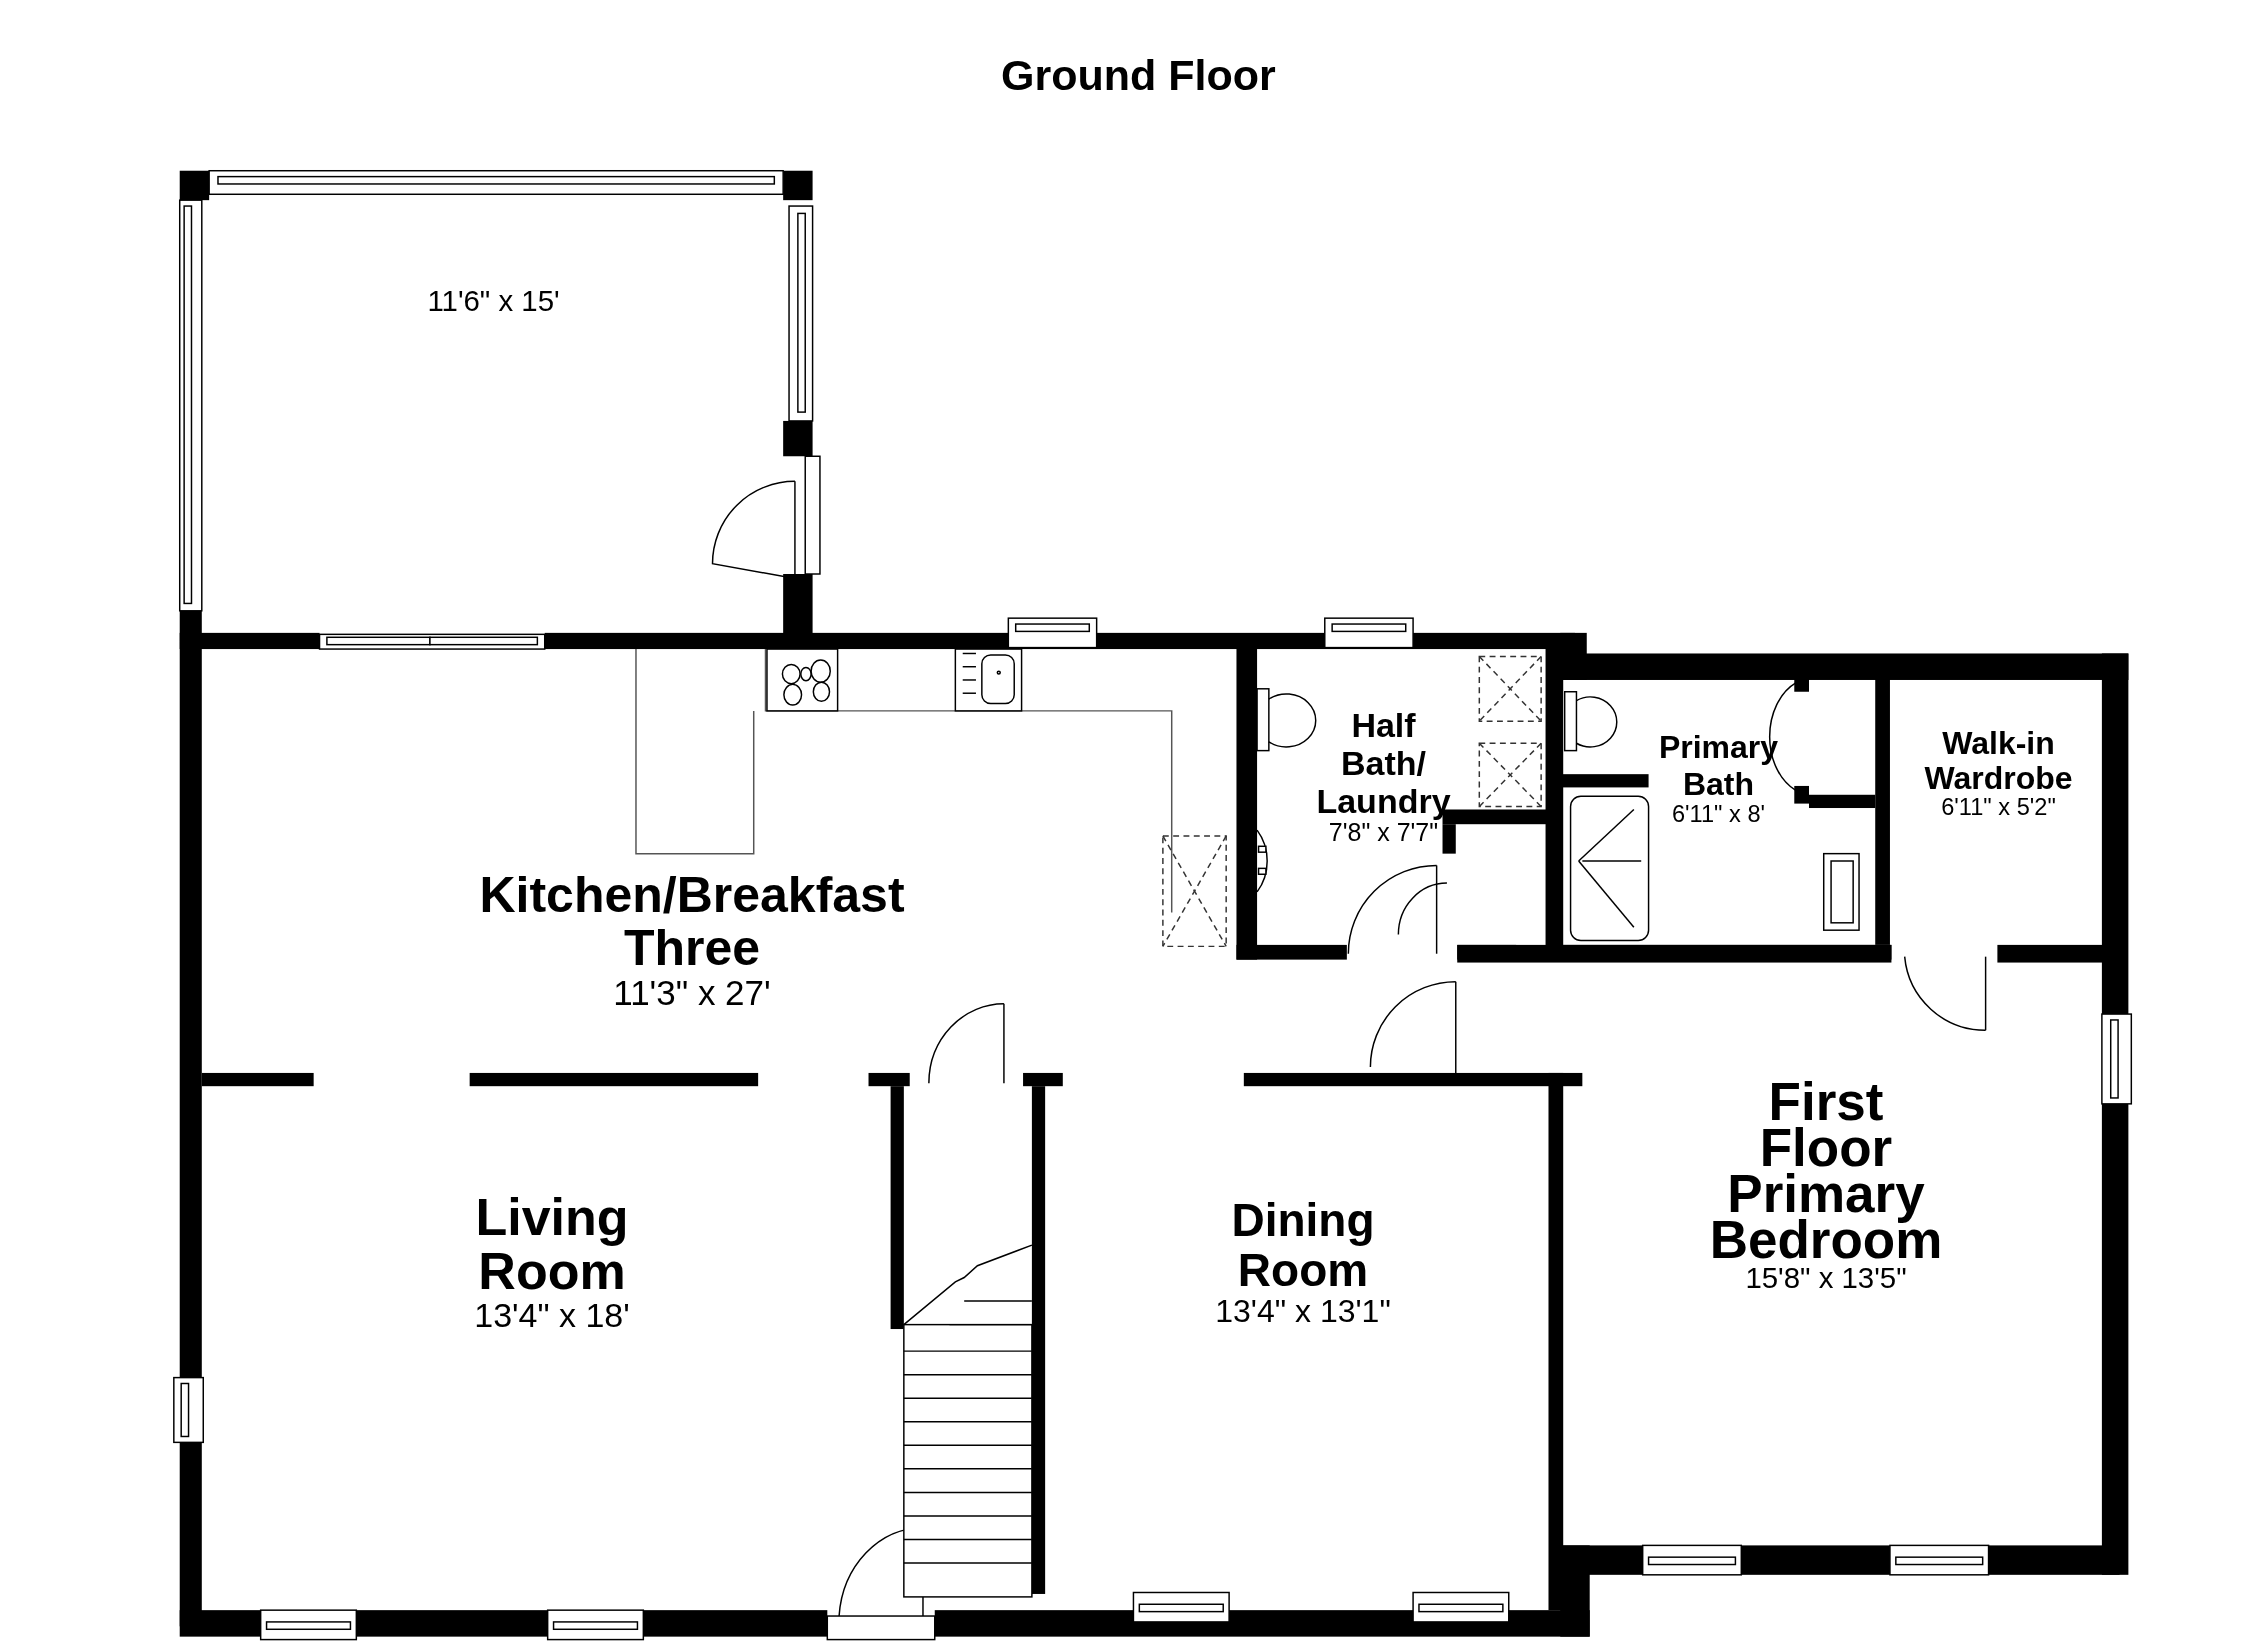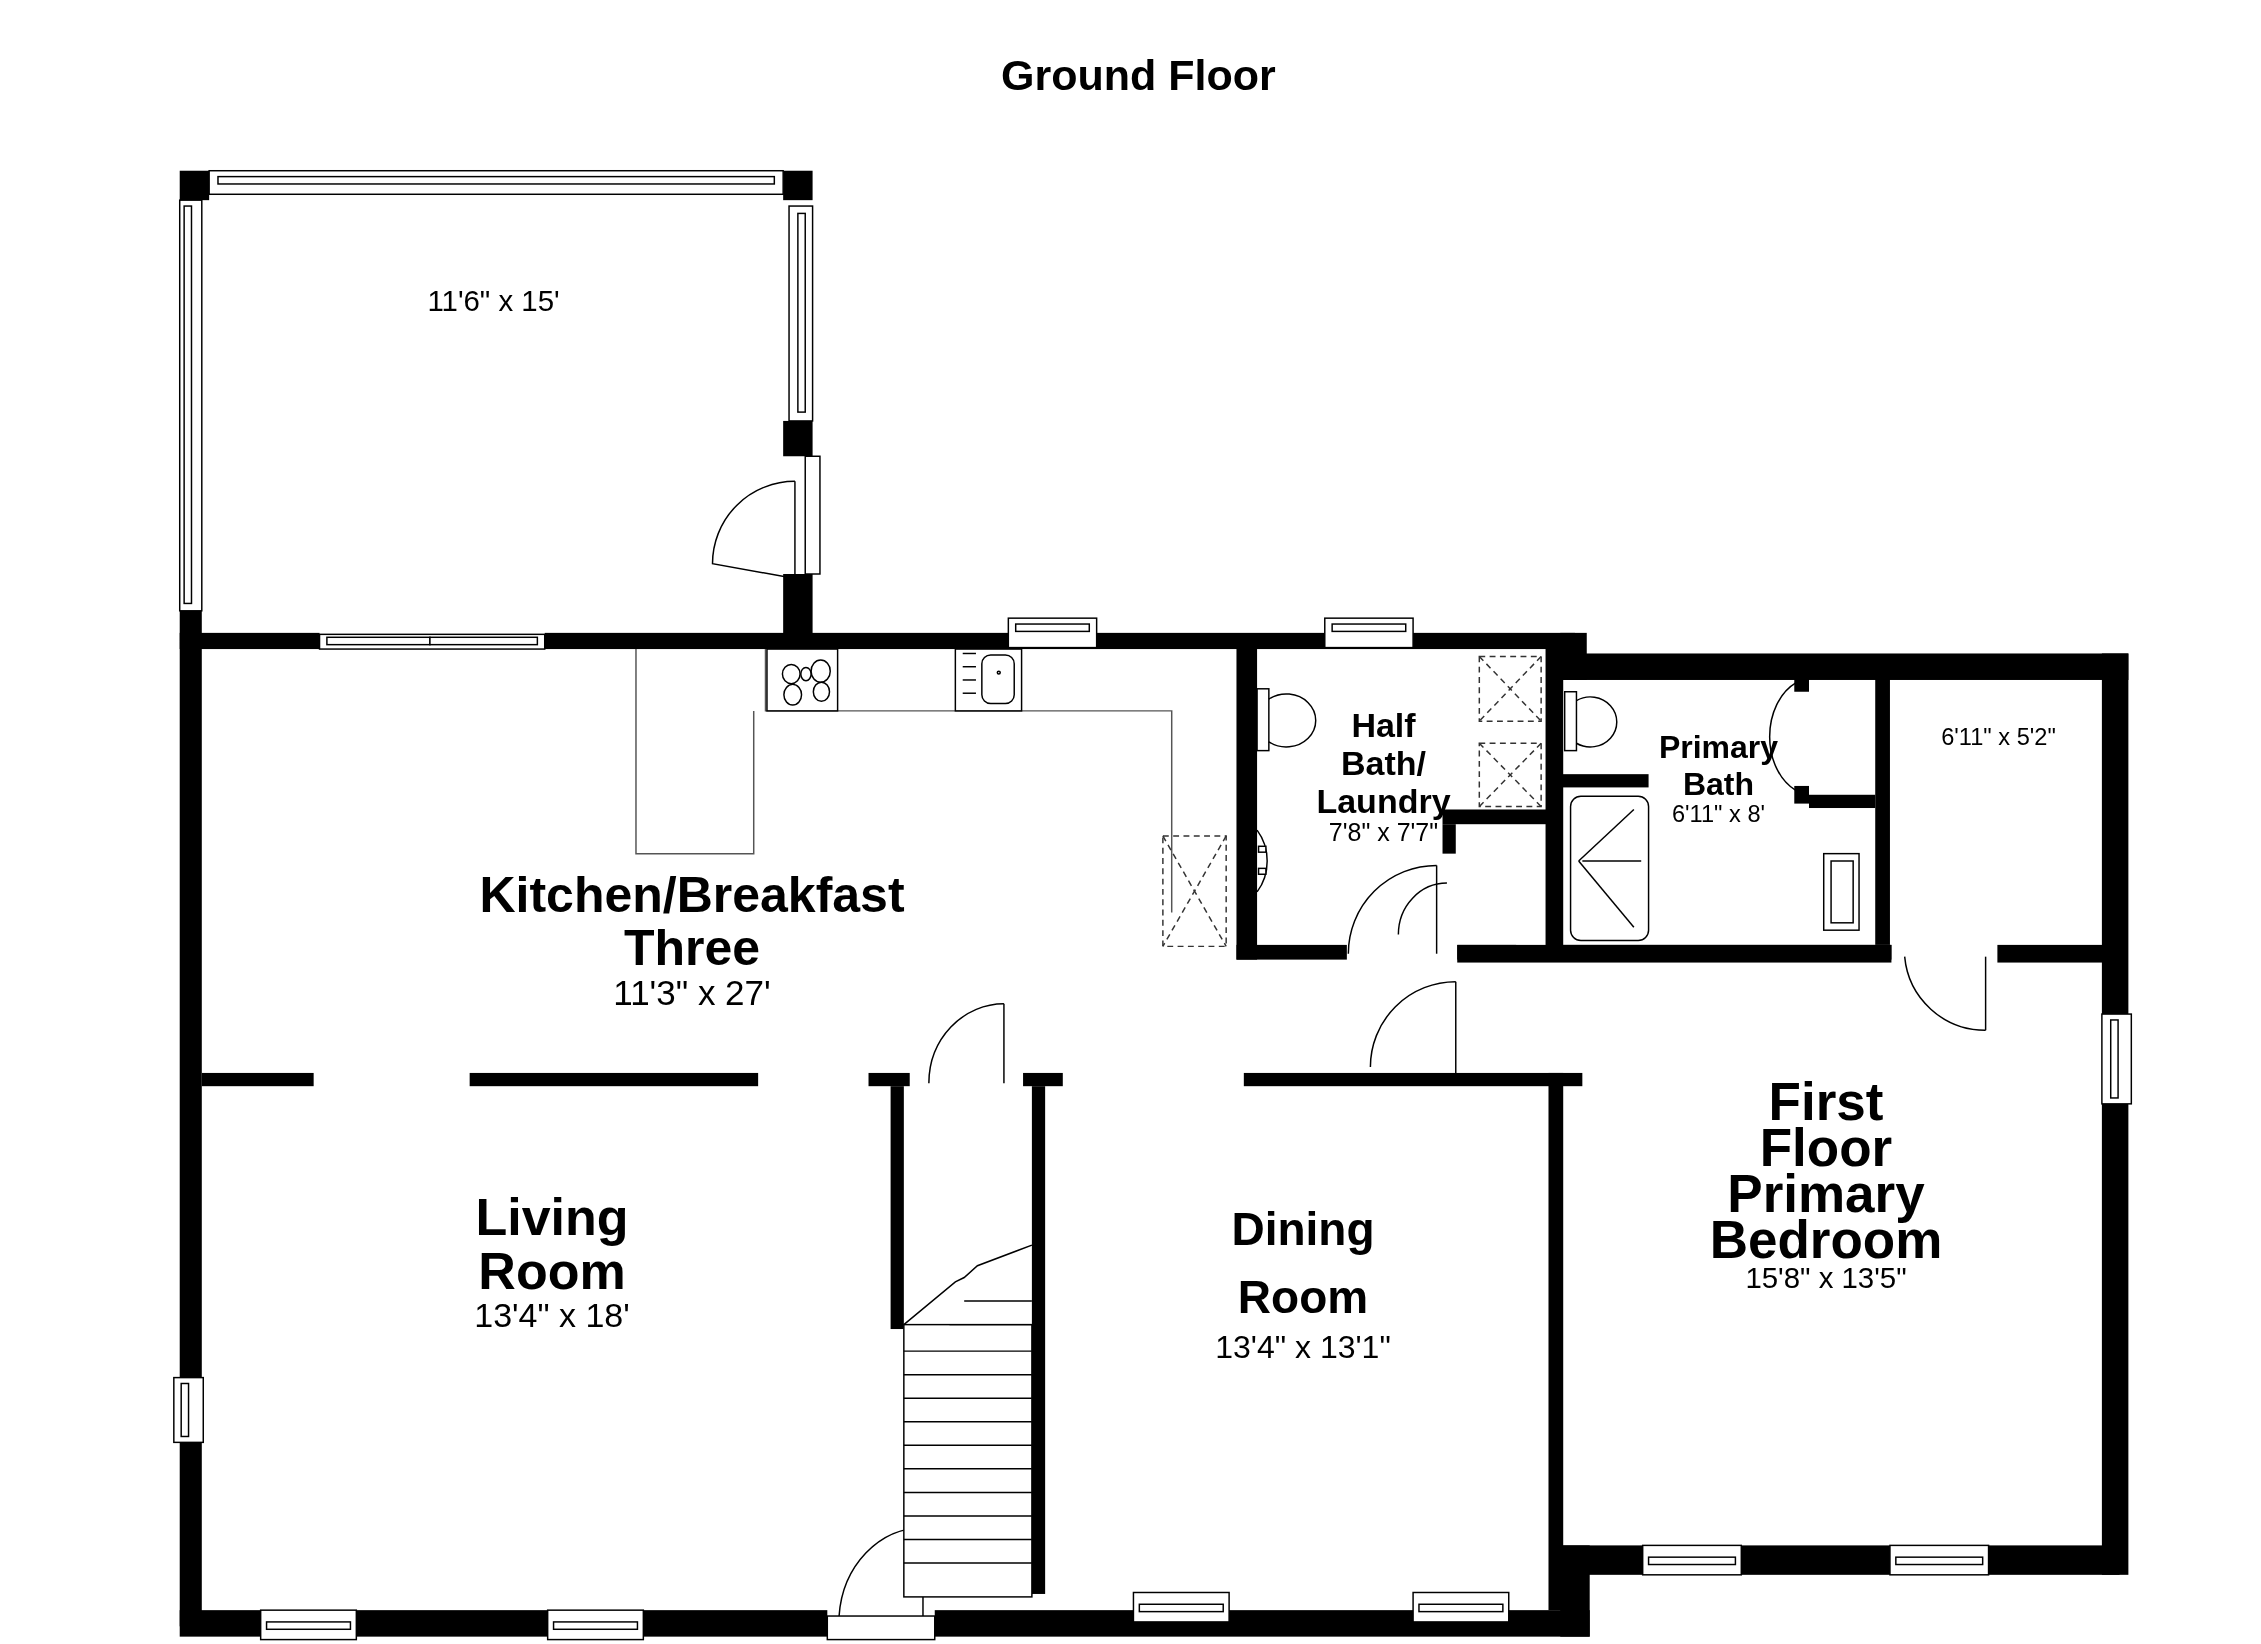--- a/index.html
+++ b/index.html
@@ -272,31 +272,33 @@
   <span class="dim" style="font-size:25px;">7'8" x 7'7"</span>
 </div>
 
 <div class="label" style="left:1641px; top:729px; width:155px;">
   <span class="name" style="font-size:32px; line-height:37px;">Primary
 Bath</span>
   <span class="dim" style="font-size:23.6px;">6'11" x 8'</span>
 </div>
 
 <div class="label" style="left:1892px; top:726px; width:213px;">
+  <span class="name" style="font-size:32px; line-height:35px;">Walk-in
+Wardrobe</span>
   <span class="dim" style="font-size:23.6px;">6'11" x 5'2"</span>
 </div>
 
 <div class="label" style="left:427px; top:1190px; width:250px;">
   <span class="name" style="font-size:52px; line-height:54px;">Living
 Room</span>
   <span class="dim" style="font-size:34px;">13'4" x 18'</span>
 </div>
 
 <div class="label" style="left:1178px; top:1195px; width:250px;">
-  <span class="name" style="font-size:46px; line-height:68px;">Dining
+  <span class="name" style="font-size:46px; line-height:50px;">Dining
 Room</span>
   <span class="dim" style="font-size:32px;">13'4" x 13'1"</span>
 </div>
 
 <div class="label" style="left:1708px; top:1079px; width:236px;">
   <span class="name" style="font-size:53px; line-height:46px;">First
 Floor
 Primary
 Bedroom</span>
   <span class="dim" style="font-size:29.4px;">15'8" x 13'5"</span>

